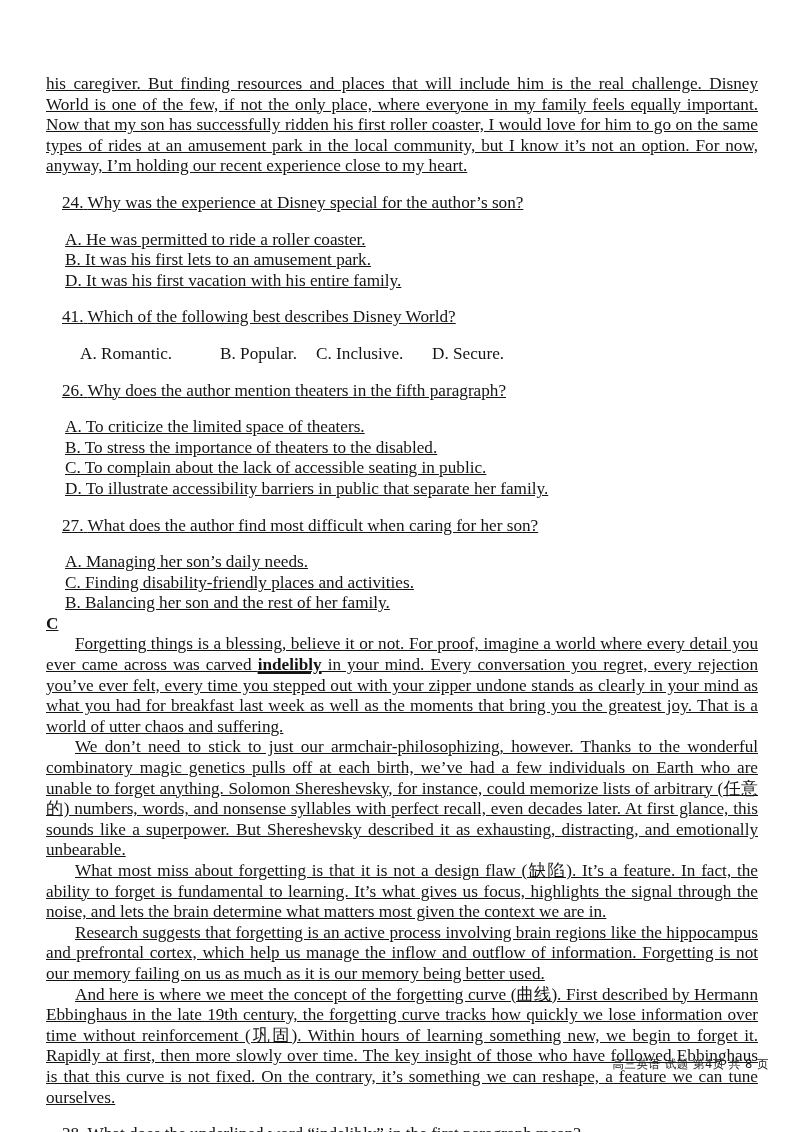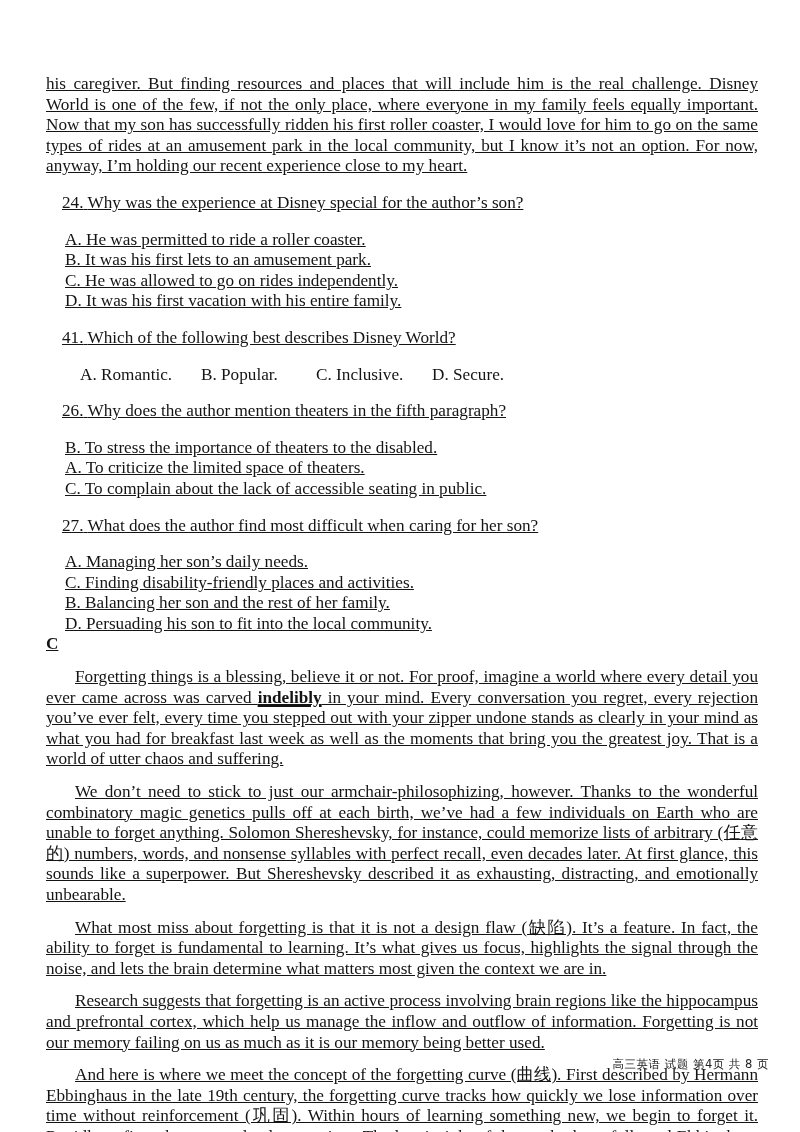--- a/index.html
+++ b/index.html
@@ -3,72 +3,71 @@
 <meta charset="utf-8">
 <style>
   html, body { margin: 0; padding: 0; background: #ffffff; }
   body { width: 800px; height: 1132px; position: relative; overflow: hidden; }
   .page {
     position: absolute; left: 46px; top: 74px; width: 712px;
     font-family: "Liberation Serif", "DejaVu Serif", serif;
     font-size: 17.2px; line-height: 20.6px; color: #141414;
   }
   p { margin: 0; text-align: justify; text-align-last: left; text-decoration: underline; }
-  .indent { text-indent: 29px; margin-top: 12px; }
+  .indent { text-indent: 29px; }
   .q { margin: 16px; }
   .opt { margin: 0 0 0 19px; }
   .opt-row { display: flex; margin-left: 19px; }
   .opt-row span { display: inline-block; }
   .opt-row span:nth-child(1) { width: 121px; margin-left: 15px; }
-  .opt-row span:nth-child(2) { width: 115px; }
+  .opt-row span:nth-child(2) { width: 115px; text-align: center; }
   .opt-row span:nth-child(3) { width: 116px; }
   .section { text-align: center; font-weight: bold; margin: 0; }
   .ul { font-weight: bold; text-decoration: underline; text-decoration-thickness: 1.5px; text-underline-offset: 2px; }
   .footer {
     position: absolute; top: 1057px; left: 0; width: 769px; text-align: right;
     font-family: "DejaVu Sans", sans-serif; font-size: 11.5px; color: #222; letter-spacing: 0.5px;
   }
 </style>
 </head>
 <body>
 
 <div class="page">
   <p>his caregiver. But finding resources and places that will include him is the real challenge. Disney World is one of the few, if not the only place, where everyone in my family feels equally important. Now that my son has successfully ridden his first roller coaster, I would love for him to go on the same types of rides at an amusement park in the local community, but I know it’s not an option. For now, anyway, I’m holding our recent experience close to my heart.</p>
 
   <div>
     <p class="q"><span>24.</span> <span>Why was the experience at Disney special for the author’s son?</span></p>
     <p class="opt">A. He was permitted to ride a roller coaster.</p>
     <p class="opt">B. It was his first lets to an amusement park.</p>
-    <p class="opt">C. He was allowed to go on rides independently.</p>
     <p class="opt">D. It was his first vacation with his entire family.</p>
   </div>
 
   <div>
     <p class="q"><span>41.</span> <span>Which of the following best describes Disney World?</span></p>
     <div class="opt-row">
       <span>A. Romantic.</span>
       <span>B. Popular.</span>
       <span>C. Inclusive.</span>
       <span>D. Secure.</span>
     </div>
   </div>
 
   <div>
     <p class="q"><span>26.</span> <span>Why does the author mention theaters in the fifth paragraph?</span></p>
+    <p class="opt">A. To criticize the limited space of theaters.</p>
     <p class="opt">B. To stress the importance of theaters to the disabled.</p>
-    <p class="opt">A. To criticize the limited space of theaters.</p>
     <p class="opt">C. To complain about the lack of accessible seating in public.</p>
+    <p class="opt">D. To illustrate accessibility barriers in public that separate her family.</p>
   </div>
 
   <div>
     <p class="q"><span>27.</span> <span>What does the author find most difficult when caring for her son?</span></p>
     <p class="opt">A. Managing her son’s daily needs.</p>
     <p class="opt">C. Finding disability-friendly places and activities.</p>
     <p class="opt">B. Balancing her son and the rest of her family.</p>
-    <p class="opt">D. Persuading his son to fit into the local community.</p>
   </div>
 
   <p class="section">C</p>
 
   <p class="indent"><span>Forgetting things is a blessing, believe it or not. For proof, imagine a world where every detail you ever came across was carved </span><span class="ul">indelibly</span><span> in your mind. Every conversation you regret, every rejection you’ve ever felt, every time you stepped out with your zipper undone stands as clearly in your mind as what you had for breakfast last week as well as the moments that bring you the greatest joy. That is a world of utter chaos and suffering.</span></p>
   <p class="indent">We don’t need to stick to just our armchair-philosophizing, however. Thanks to the wonderful combinatory magic genetics pulls off at each birth, we’ve had a few individuals on Earth who are unable to forget anything. Solomon Shereshevsky, for instance, could memorize lists of arbitrary (任意的) numbers, words, and nonsense syllables with perfect recall, even decades later. At first glance, this sounds like a superpower. But Shereshevsky described it as exhausting, distracting, and emotionally unbearable.</p>
   <p class="indent">What most miss about forgetting is that it is not a design flaw (缺陷). It’s a feature. In fact, the ability to forget is fundamental to learning. It’s what gives us focus, highlights the signal through the noise, and lets the brain determine what matters most given the context we are in.</p>
   <p class="indent">Research suggests that forgetting is an active process involving brain regions like the hippocampus and prefrontal cortex, which help us manage the inflow and outflow of information. Forgetting is not our memory failing on us as much as it is our memory being better used.</p>
   <p class="indent">And here is where we meet the concept of the forgetting curve (曲线). First described by Hermann Ebbinghaus in the late 19th century, the forgetting curve tracks how quickly we lose information over time without reinforcement (巩固). Within hours of learning something new, we begin to forget it. Rapidly at first, then more slowly over time. The key insight of those who have followed Ebbinghaus is that this curve is not fixed. On the contrary, it’s something we can reshape, a feature we can tune ourselves.</p>
 

